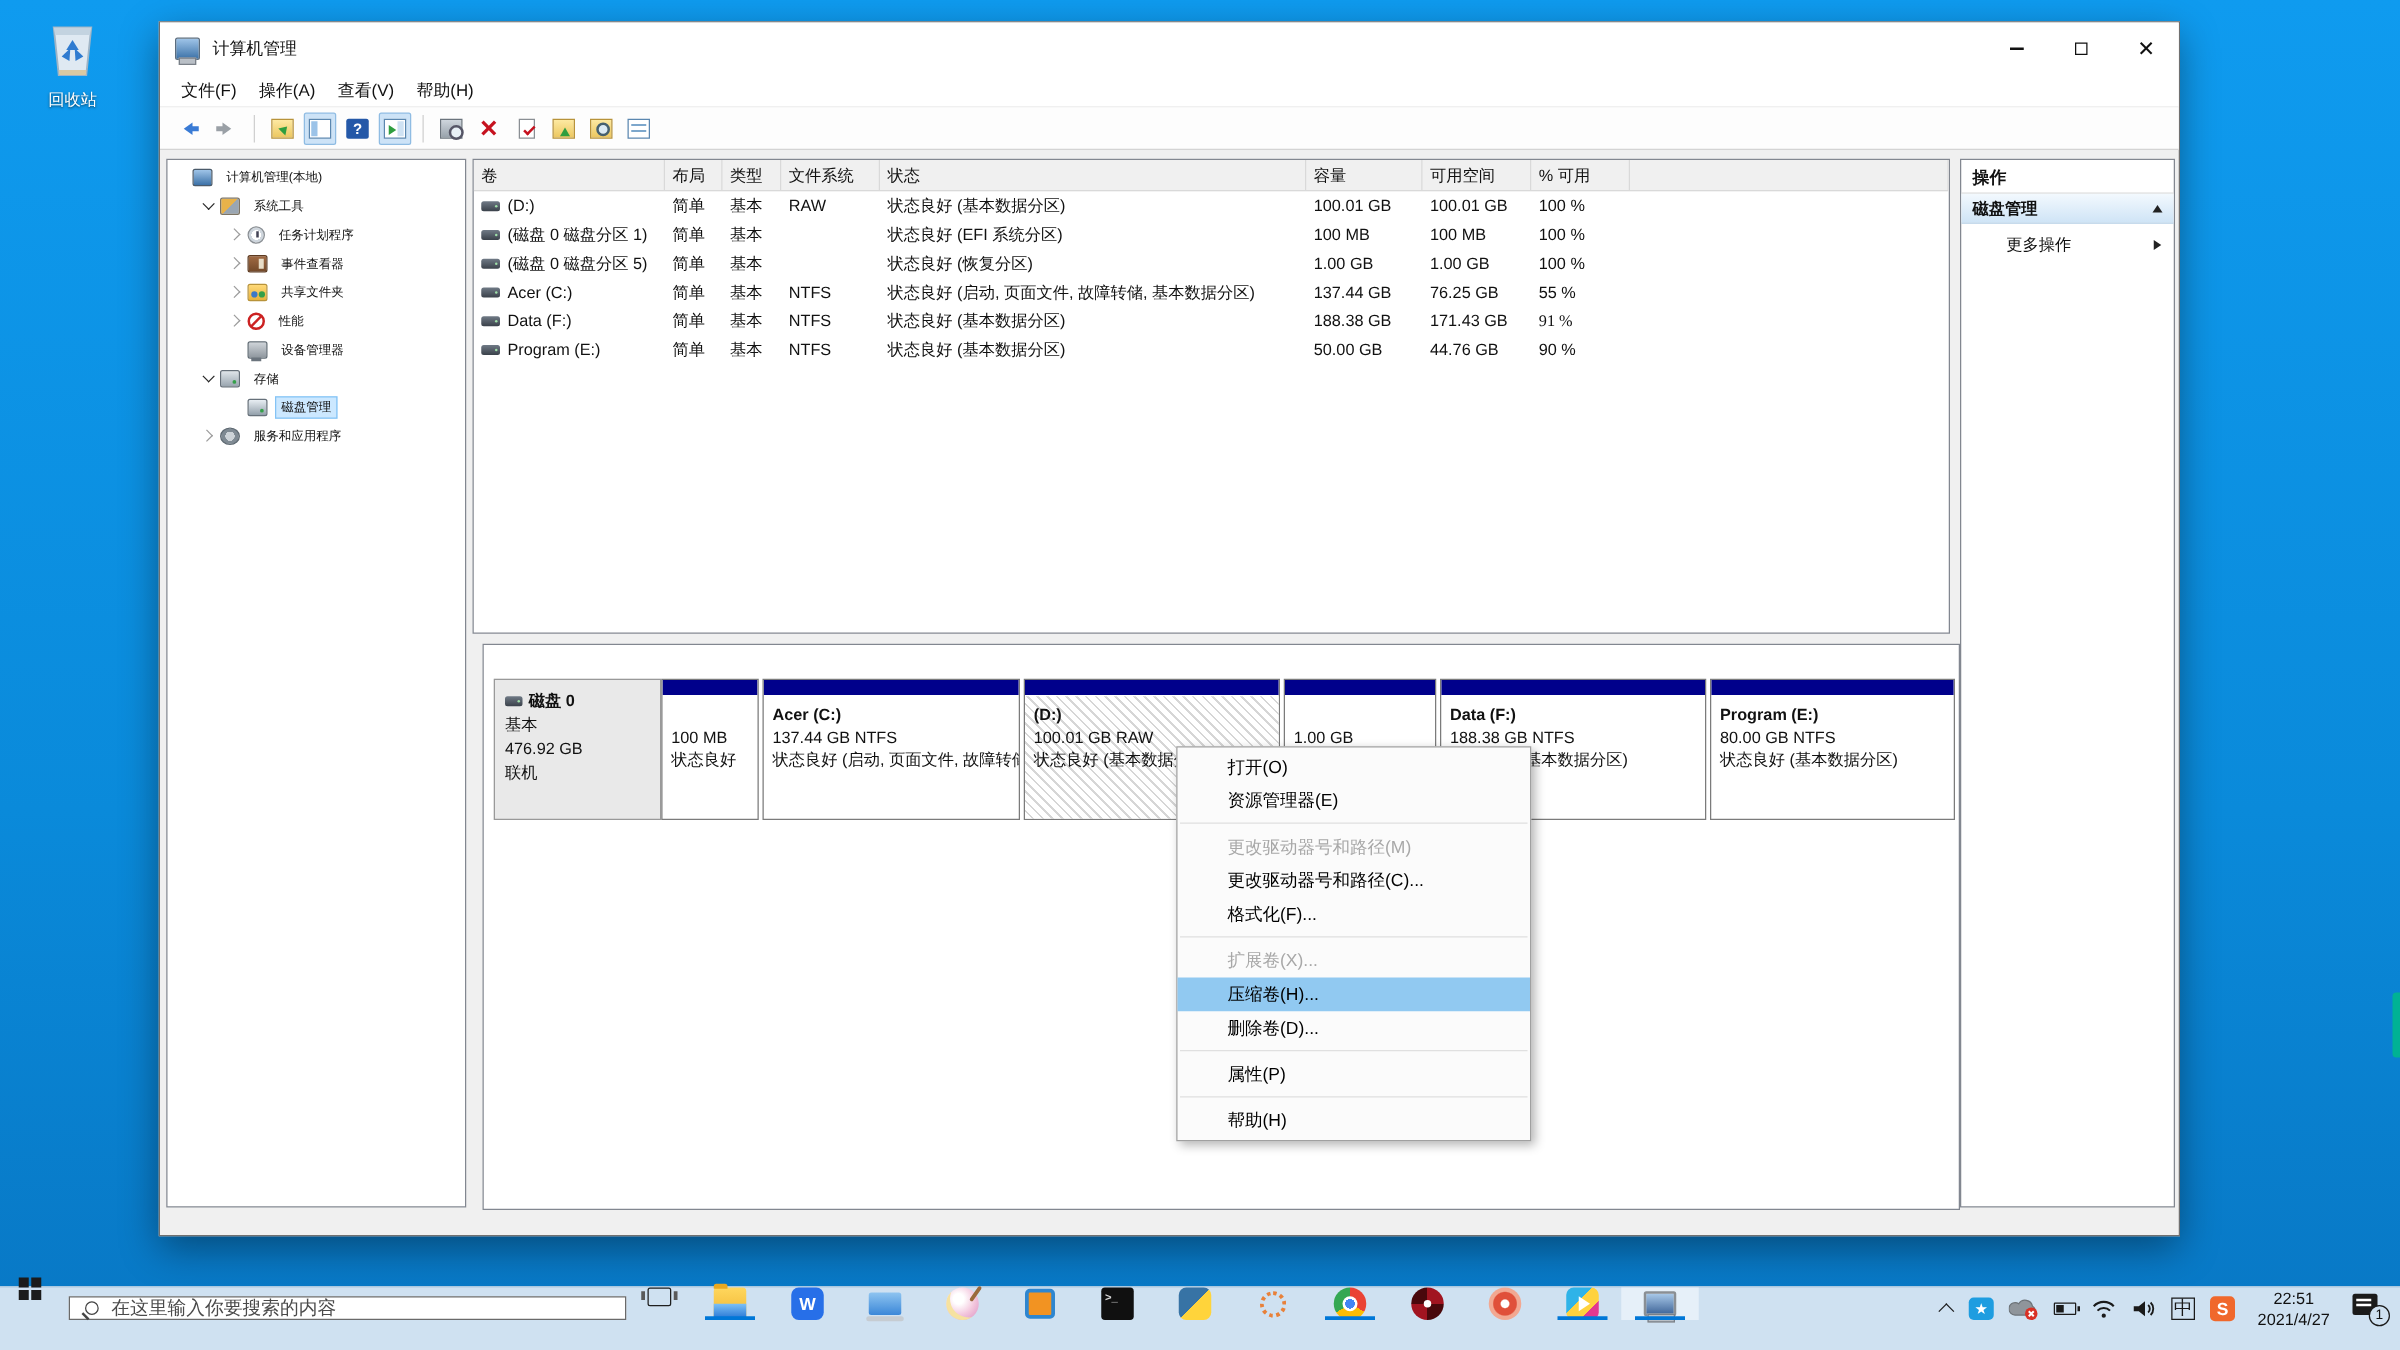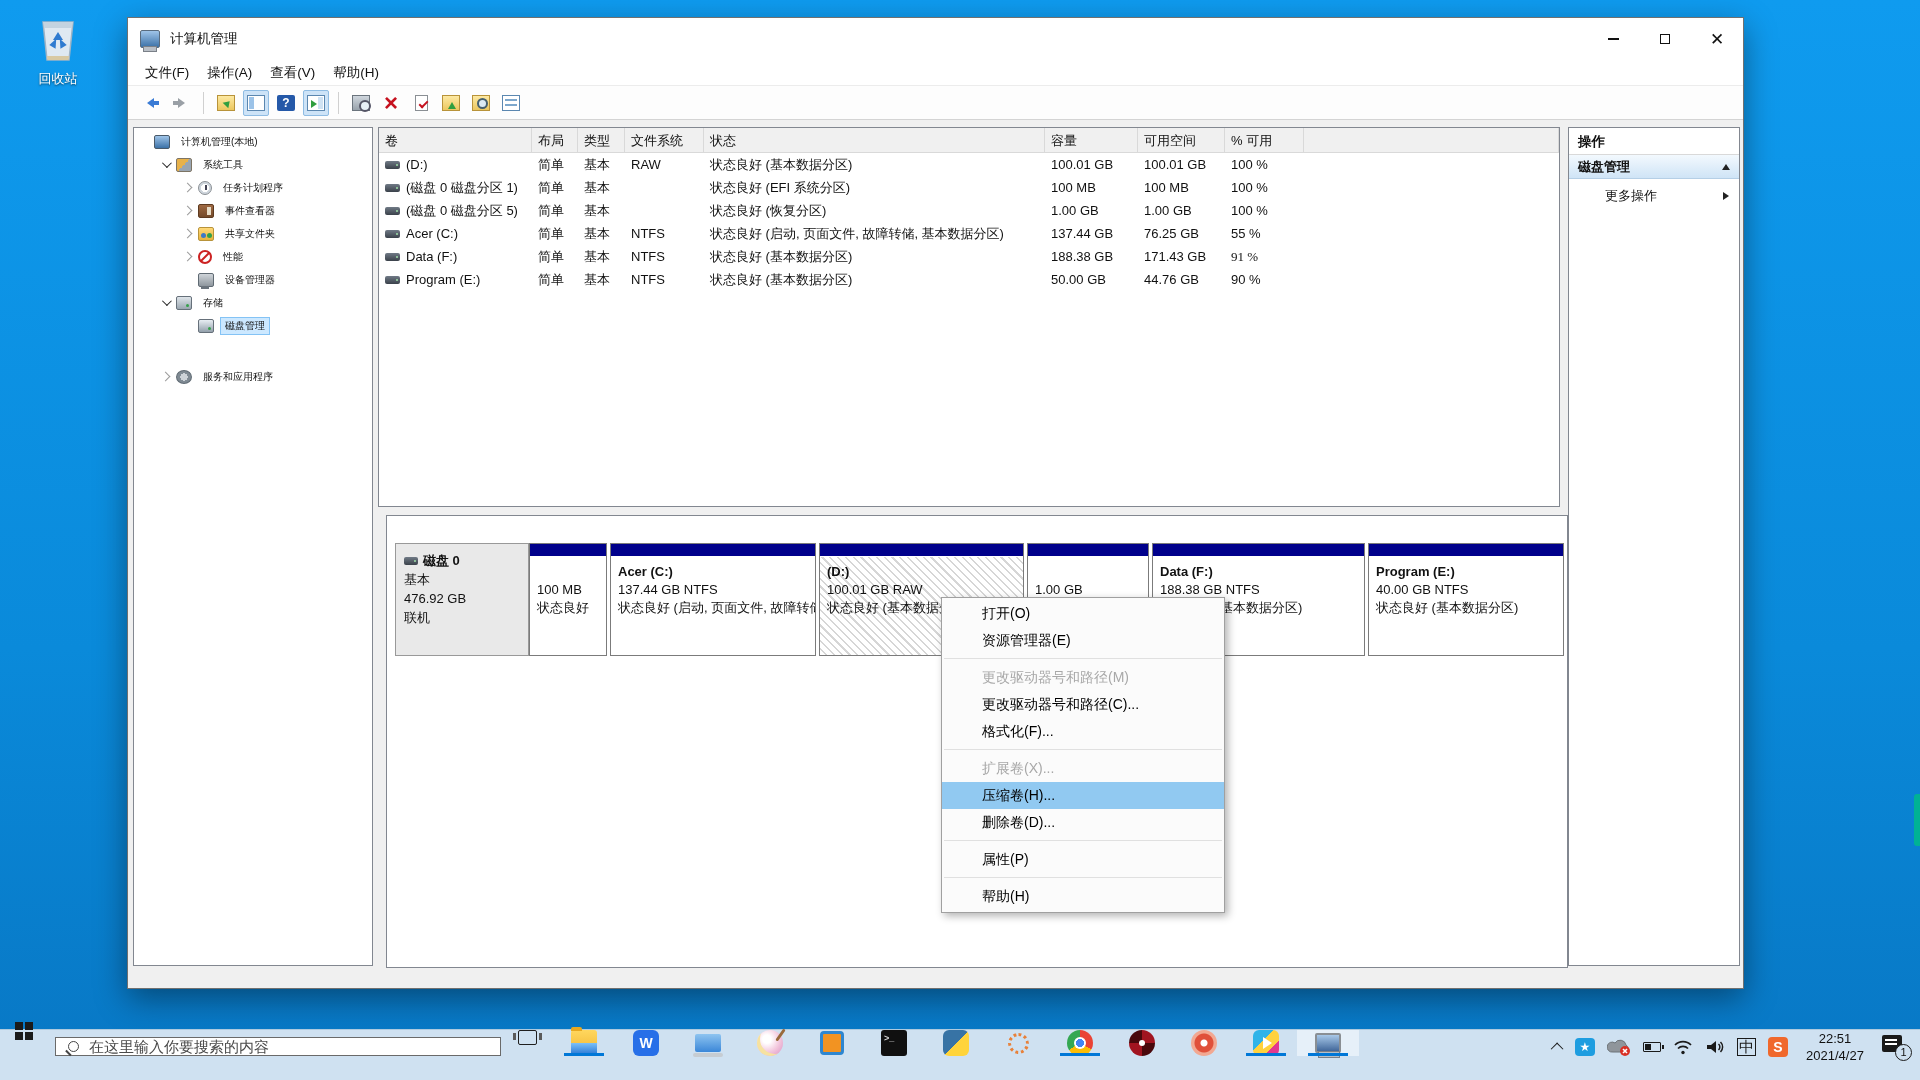--- a/index.html
+++ b/index.html
@@ -308,21 +308,21 @@
         <div class="trow" style="padding-left: 28px;">
           <span class="chev exp"></span>
           <span class="ti ti-storage"></span>
           <span class="tlabel">存储</span>
         </div>
         <div class="trow selected" style="padding-left: 50px;">
           <span class="chev" style="border: none;"></span>
           <span class="ti ti-disk"></span>
           <span class="tlabel">磁盘管理</span>
         </div>
-        <div class="trow" style="padding-left: 28px; margin-top: 28px;">
+        <div class="trow" style="padding-left: 28px;">
           <span class="chev col"></span>
           <span class="ti ti-services"></span>
           <span class="tlabel">服务和应用程序</span>
         </div>
       </div>
 
     <div class="vol-panel">
       <div class="vh" id="volHeader">
           <div class="vh-cell" style="width: 153px; flex: 0 0 153px;">卷</div>
           <div class="vh-cell" style="width: 46px; flex: 0 0 46px;">布局</div>
@@ -464,21 +464,21 @@
             <div class="part-body">
               <div class="pt-title">Data  (F:)</div>
               <div>188.38 GB NTFS</div>
               <div>状态良好 (基本数据分区)</div>
             </div>
           </div>
           <div class="part" style="left: 981px; width: 196px;">
             <div class="part-bar" style="background: rgb(0, 0, 139);"></div>
             <div class="part-body">
               <div class="pt-title">Program  (E:)</div>
-              <div>40.00 GB NTFS</div>
+              <div>80.00 GB NTFS</div>
               <div>状态良好 (基本数据分区)</div>
             </div>
           </div>
         </div>
     </div>
 
     <div class="actions-panel">
       <div class="act-title">操作</div>
       <div class="act-bar">
         <span>磁盘管理</span>

